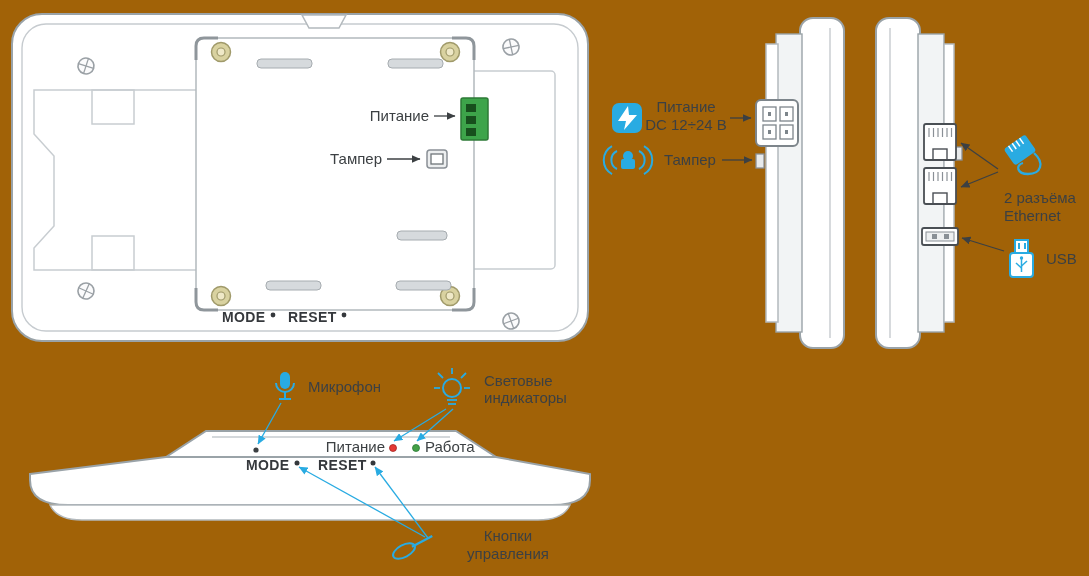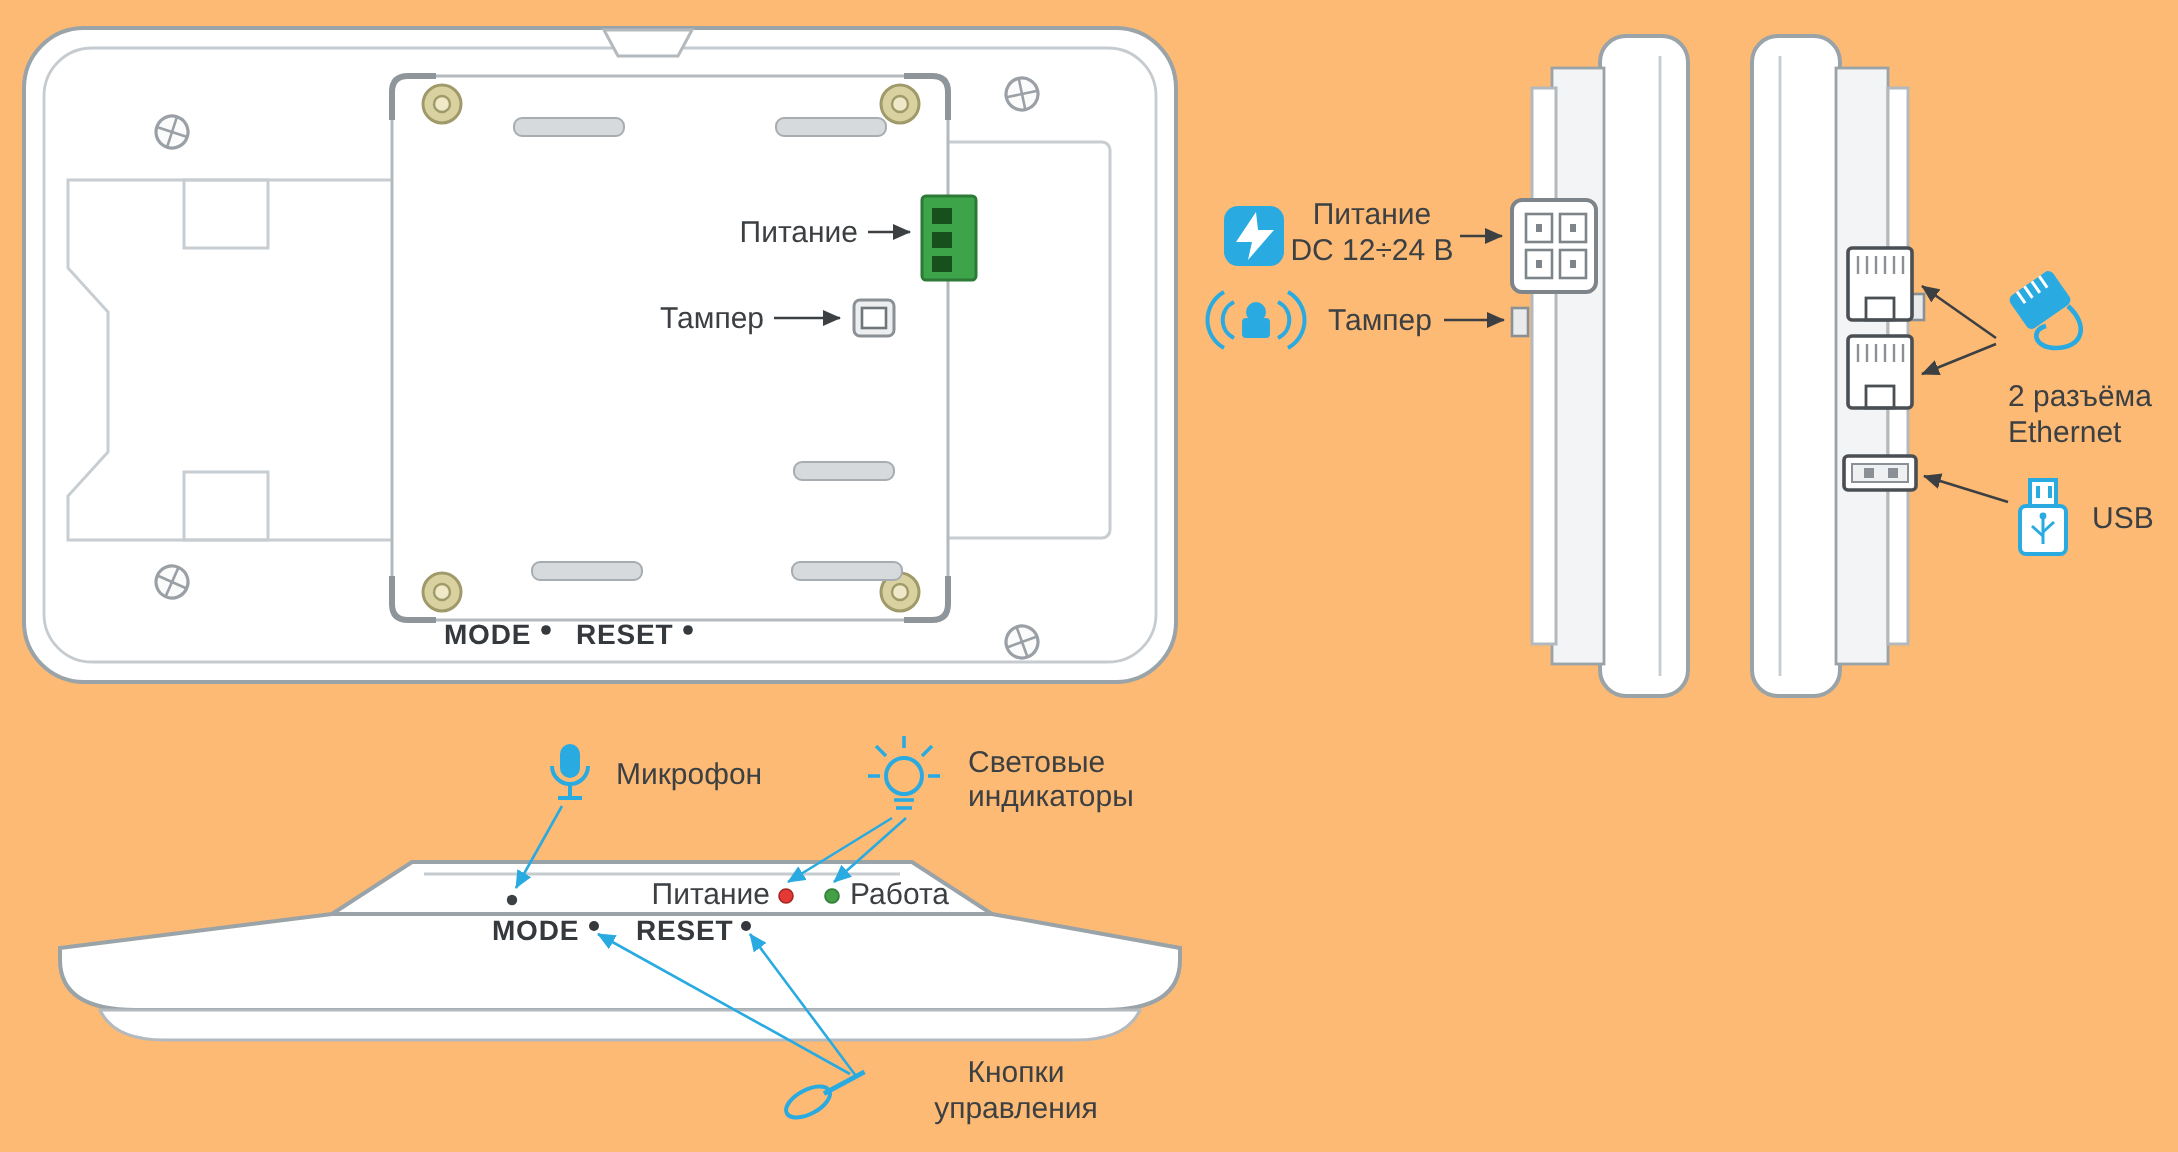--- a/index.html
+++ b/index.html
@@ -1,16 +1,16 @@
 <!DOCTYPE html>
 <html><head>
 <meta charset="utf-8">
 <style>
   html,body{margin:0;padding:0;background:#fff;}
-  .canvas{position:relative;width:1089px;height:576px;background:#fdba74;overflow:hidden;
+  .canvas{position:relative;width:1089px;height:576px;background:#a16207;overflow:hidden;
           font-family:"Liberation Sans",sans-serif;}
   svg{display:block}
   .label{font:15px "Liberation Sans",sans-serif;fill:#3c4043}
   .label-b{font:bold 14px "Liberation Sans",sans-serif;fill:#35383c;letter-spacing:.4px}
   .o1{stroke:#9aa3a8;stroke-width:2;fill:#fff}
   .o2{stroke:#c6cbcf;stroke-width:1.4;fill:none}
   .o3{stroke:#b3b9bd;stroke-width:1.5;fill:#fff}
   .olight{stroke:#c8cdd1;stroke-width:1.5;fill:none}
   .shade{fill:#f2f4f5;stroke:#9aa3a8;stroke-width:1.4}
   .slot{fill:#d6dadd;stroke:#a6acb0;stroke-width:1}

